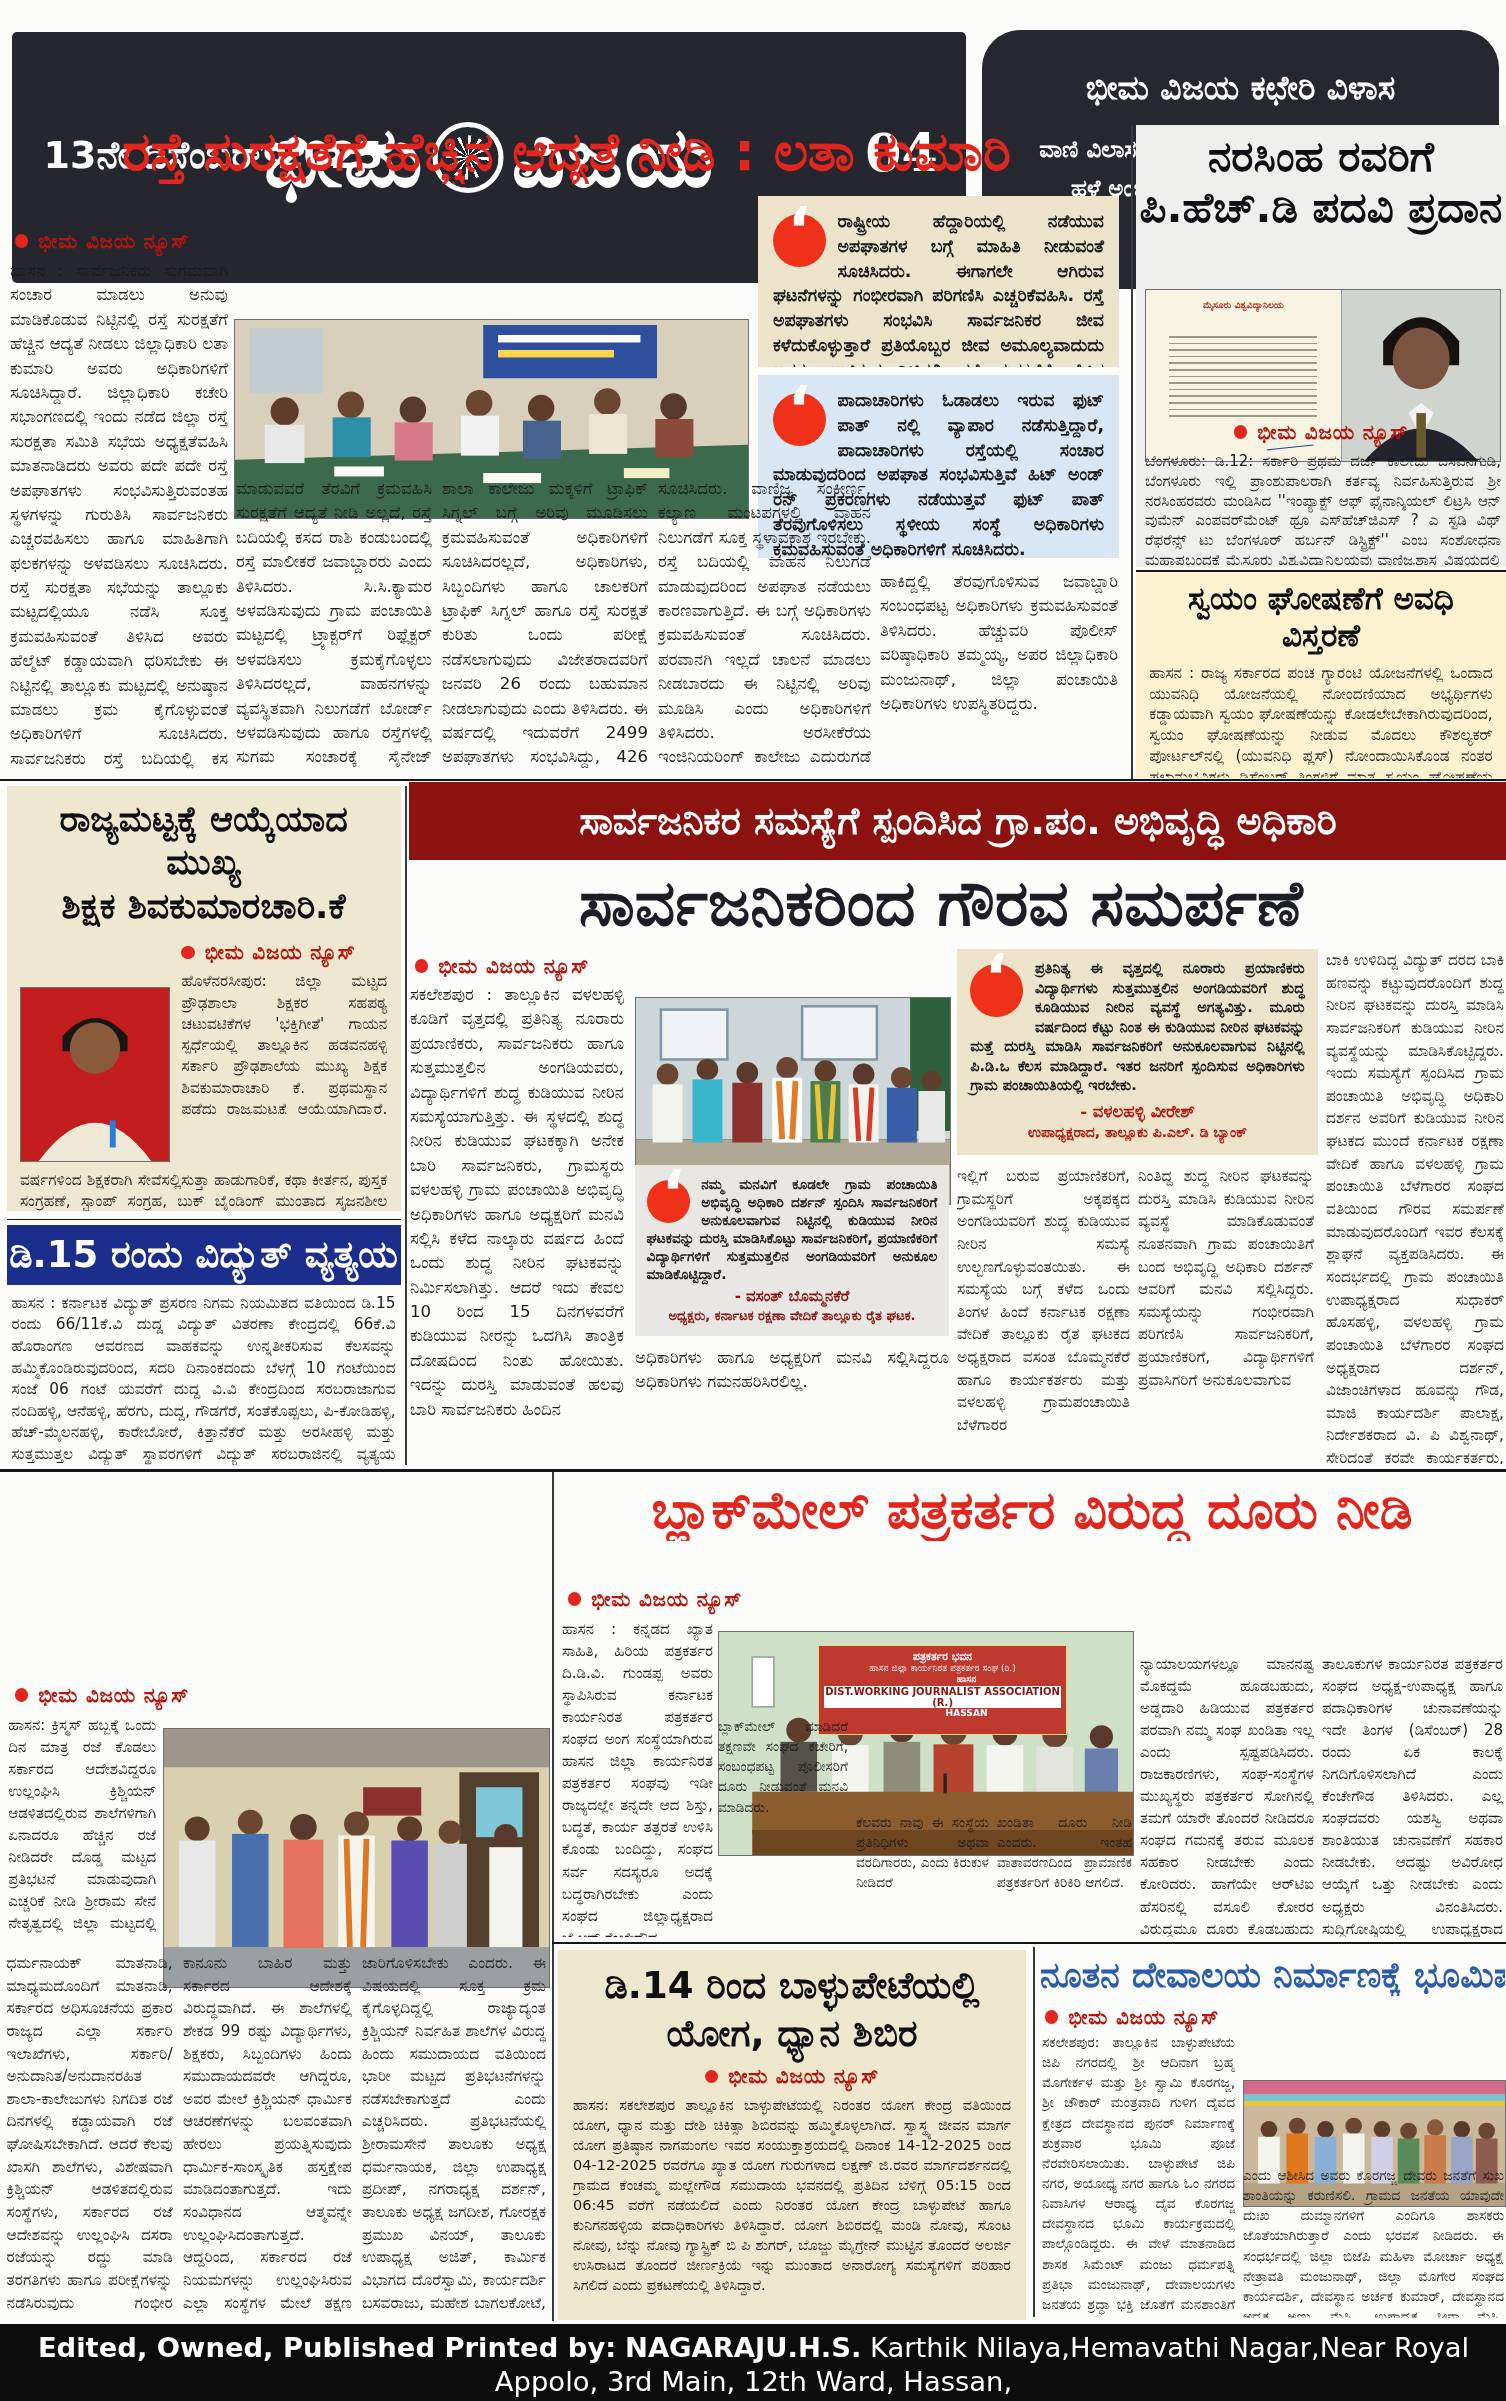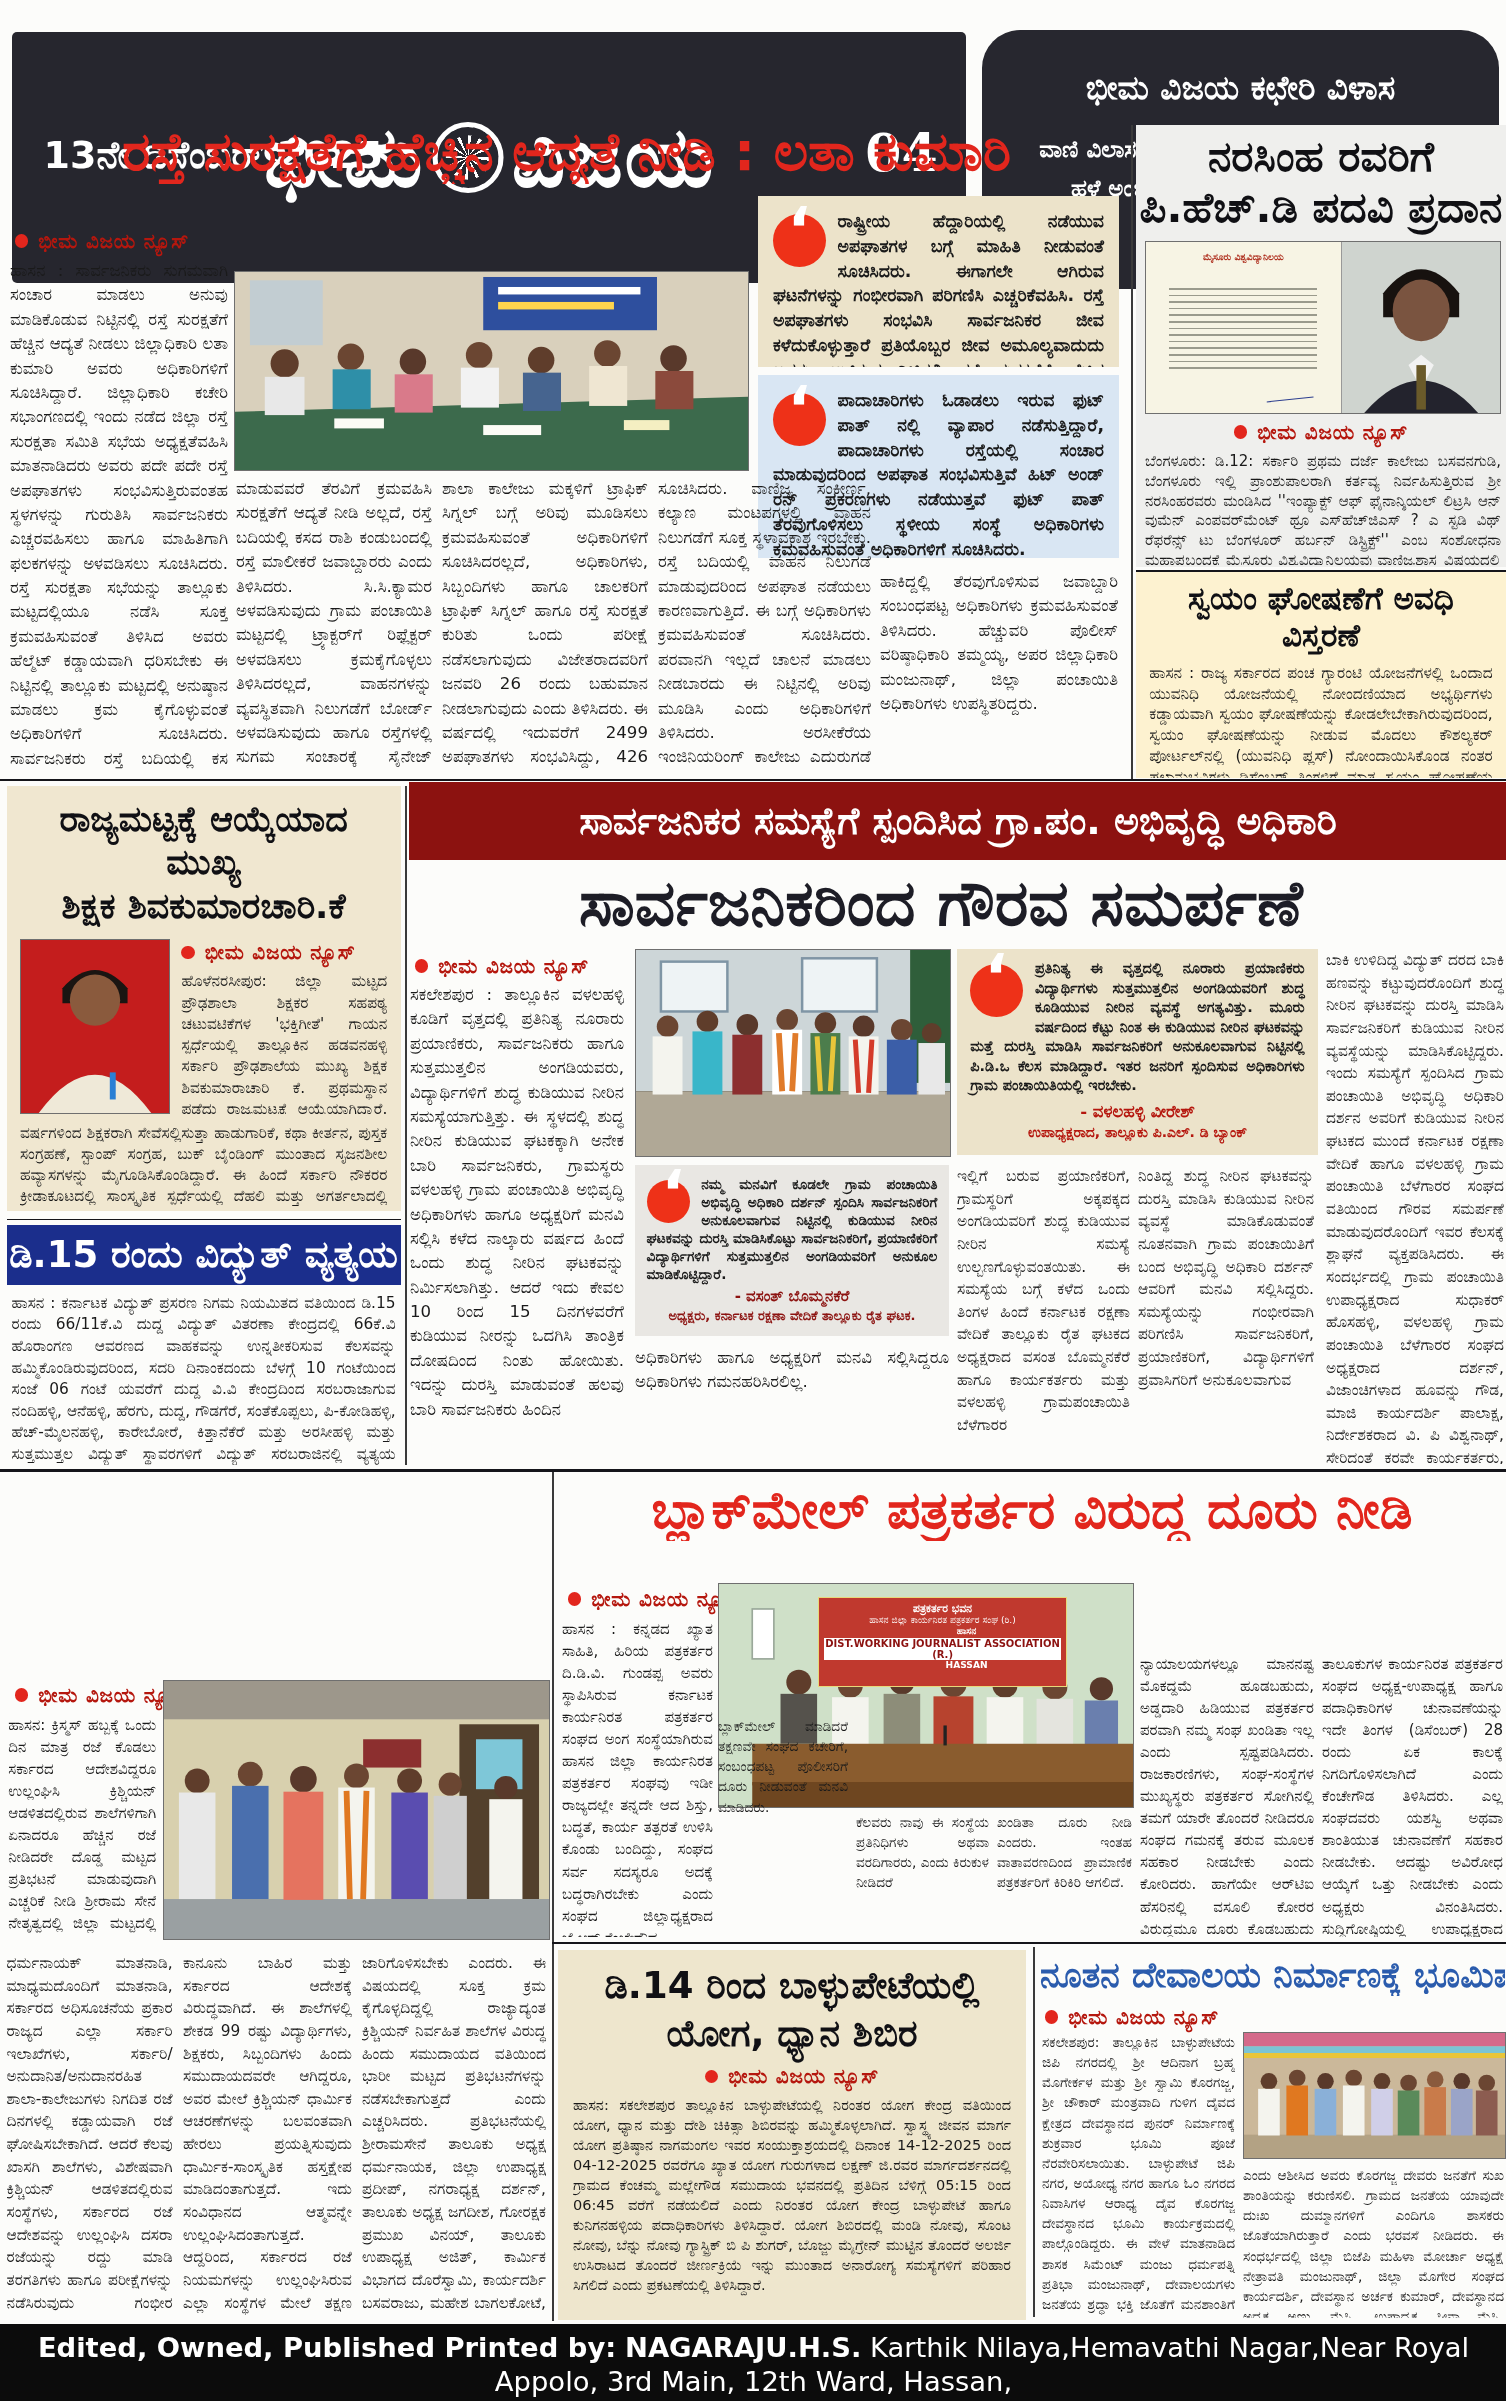--- a/index.html
+++ b/index.html
@@ -14,21 +14,21 @@
   .mast-title{position:absolute;left:50%;top:50%;transform:translate(-50%,-50%);display:flex;align-items:center;gap:8.3px;color:#fff;font-weight:bold;font-size:83px;letter-spacing:1.7px;}
   .wheel{width:61px;height:61px;border-radius:50%;border:5px solid #fff;background:repeating-conic-gradient(#fff 0 9deg,#26262e 9deg 30deg);box-shadow:inset 0 0 0 8.3px #26262e;}
   .mast-page{position:absolute;right:28px;top:90px;color:#fff;font-family:"DejaVu Serif","Liberation Serif",serif;font-weight:bold;font-size:52px;}
   .office{left:982px;top:30px;width:517px;height:259px;background:#27272f;border-radius:38px;color:#fff;text-align:center;padding-top:38px;box-sizing:border-box;}
   .office .l1{font-size:33px;font-weight:bold;margin-bottom:21.6px;}
   .office .l2,.office .l3{font-size:23px;font-weight:bold;line-height:1.7;}
   
   .byline{display:flex;align-items:center;gap:10px;}
   .dot{width:13.3px;height:13.3px;border-radius:50%;background:#e2261d;flex:0 0 auto;}
   .byline b{color:#b5170e;font-size:20px;letter-spacing:0.8px;}
-  .photo{border:0.8px solid #6f6f6f;background:#fca5a5;}
+  .photo{border:0.8px solid #6f6f6f;background:#fca5a5;margin-top:48px;}
   .photo svg{display:block;width:100%;height:100%;}
   .hr{background:#15151a;}
   .vr{background:#3a3a3a;width:1.7px;}
   .qc{float:left;width:53px;height:53px;border-radius:50%;background:#ee3118;margin:5px 11.6px 3.3px 0;position:relative;}
   .qc::after{content:",";position:absolute;left:15px;top:-21.6px;color:#fff;font-size:58px;font-weight:bold;transform:rotate(180deg);}
   
   .road-h{left:6.6px;top:121px;width:1120px;text-align:center;font-size:53px;font-weight:bold;color:#e2261d;white-space:nowrap;}
   .road-byline{left:15px;top:229px;}
   .col{font-size:16.6px;line-height:1.47;}
   .road-c1{left:10px;top:259px;width:218px;height:518px;}

